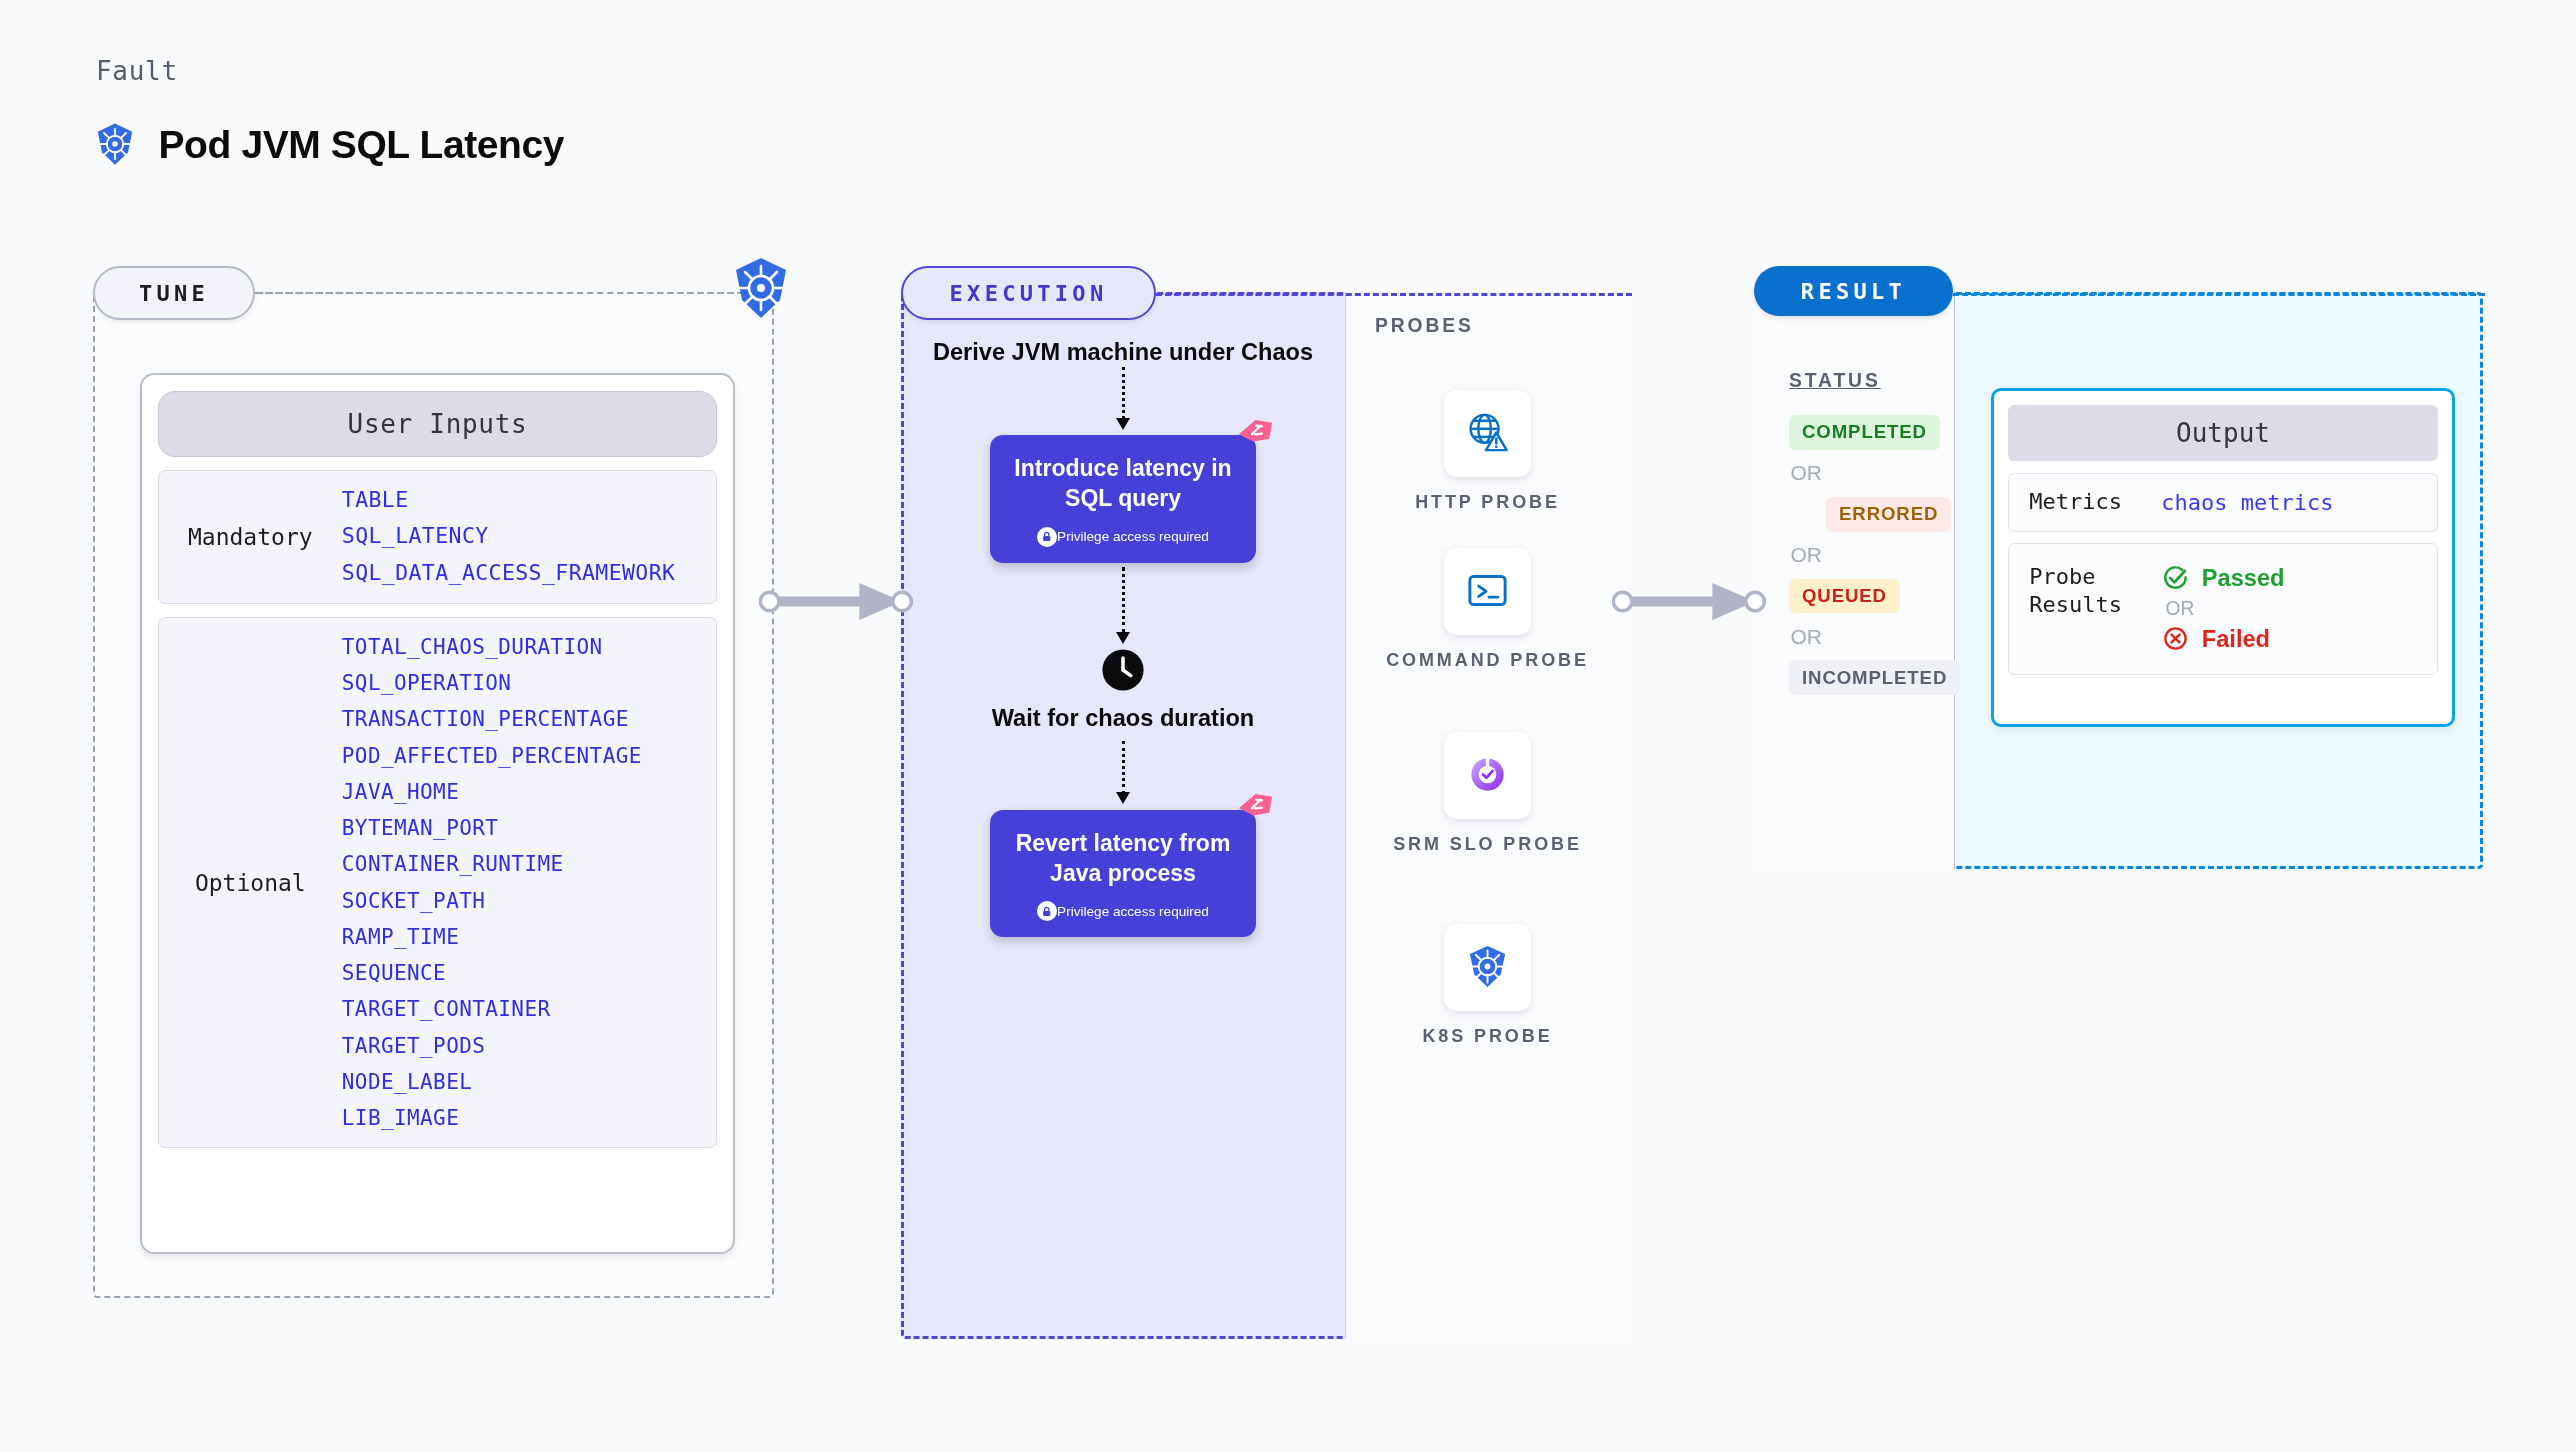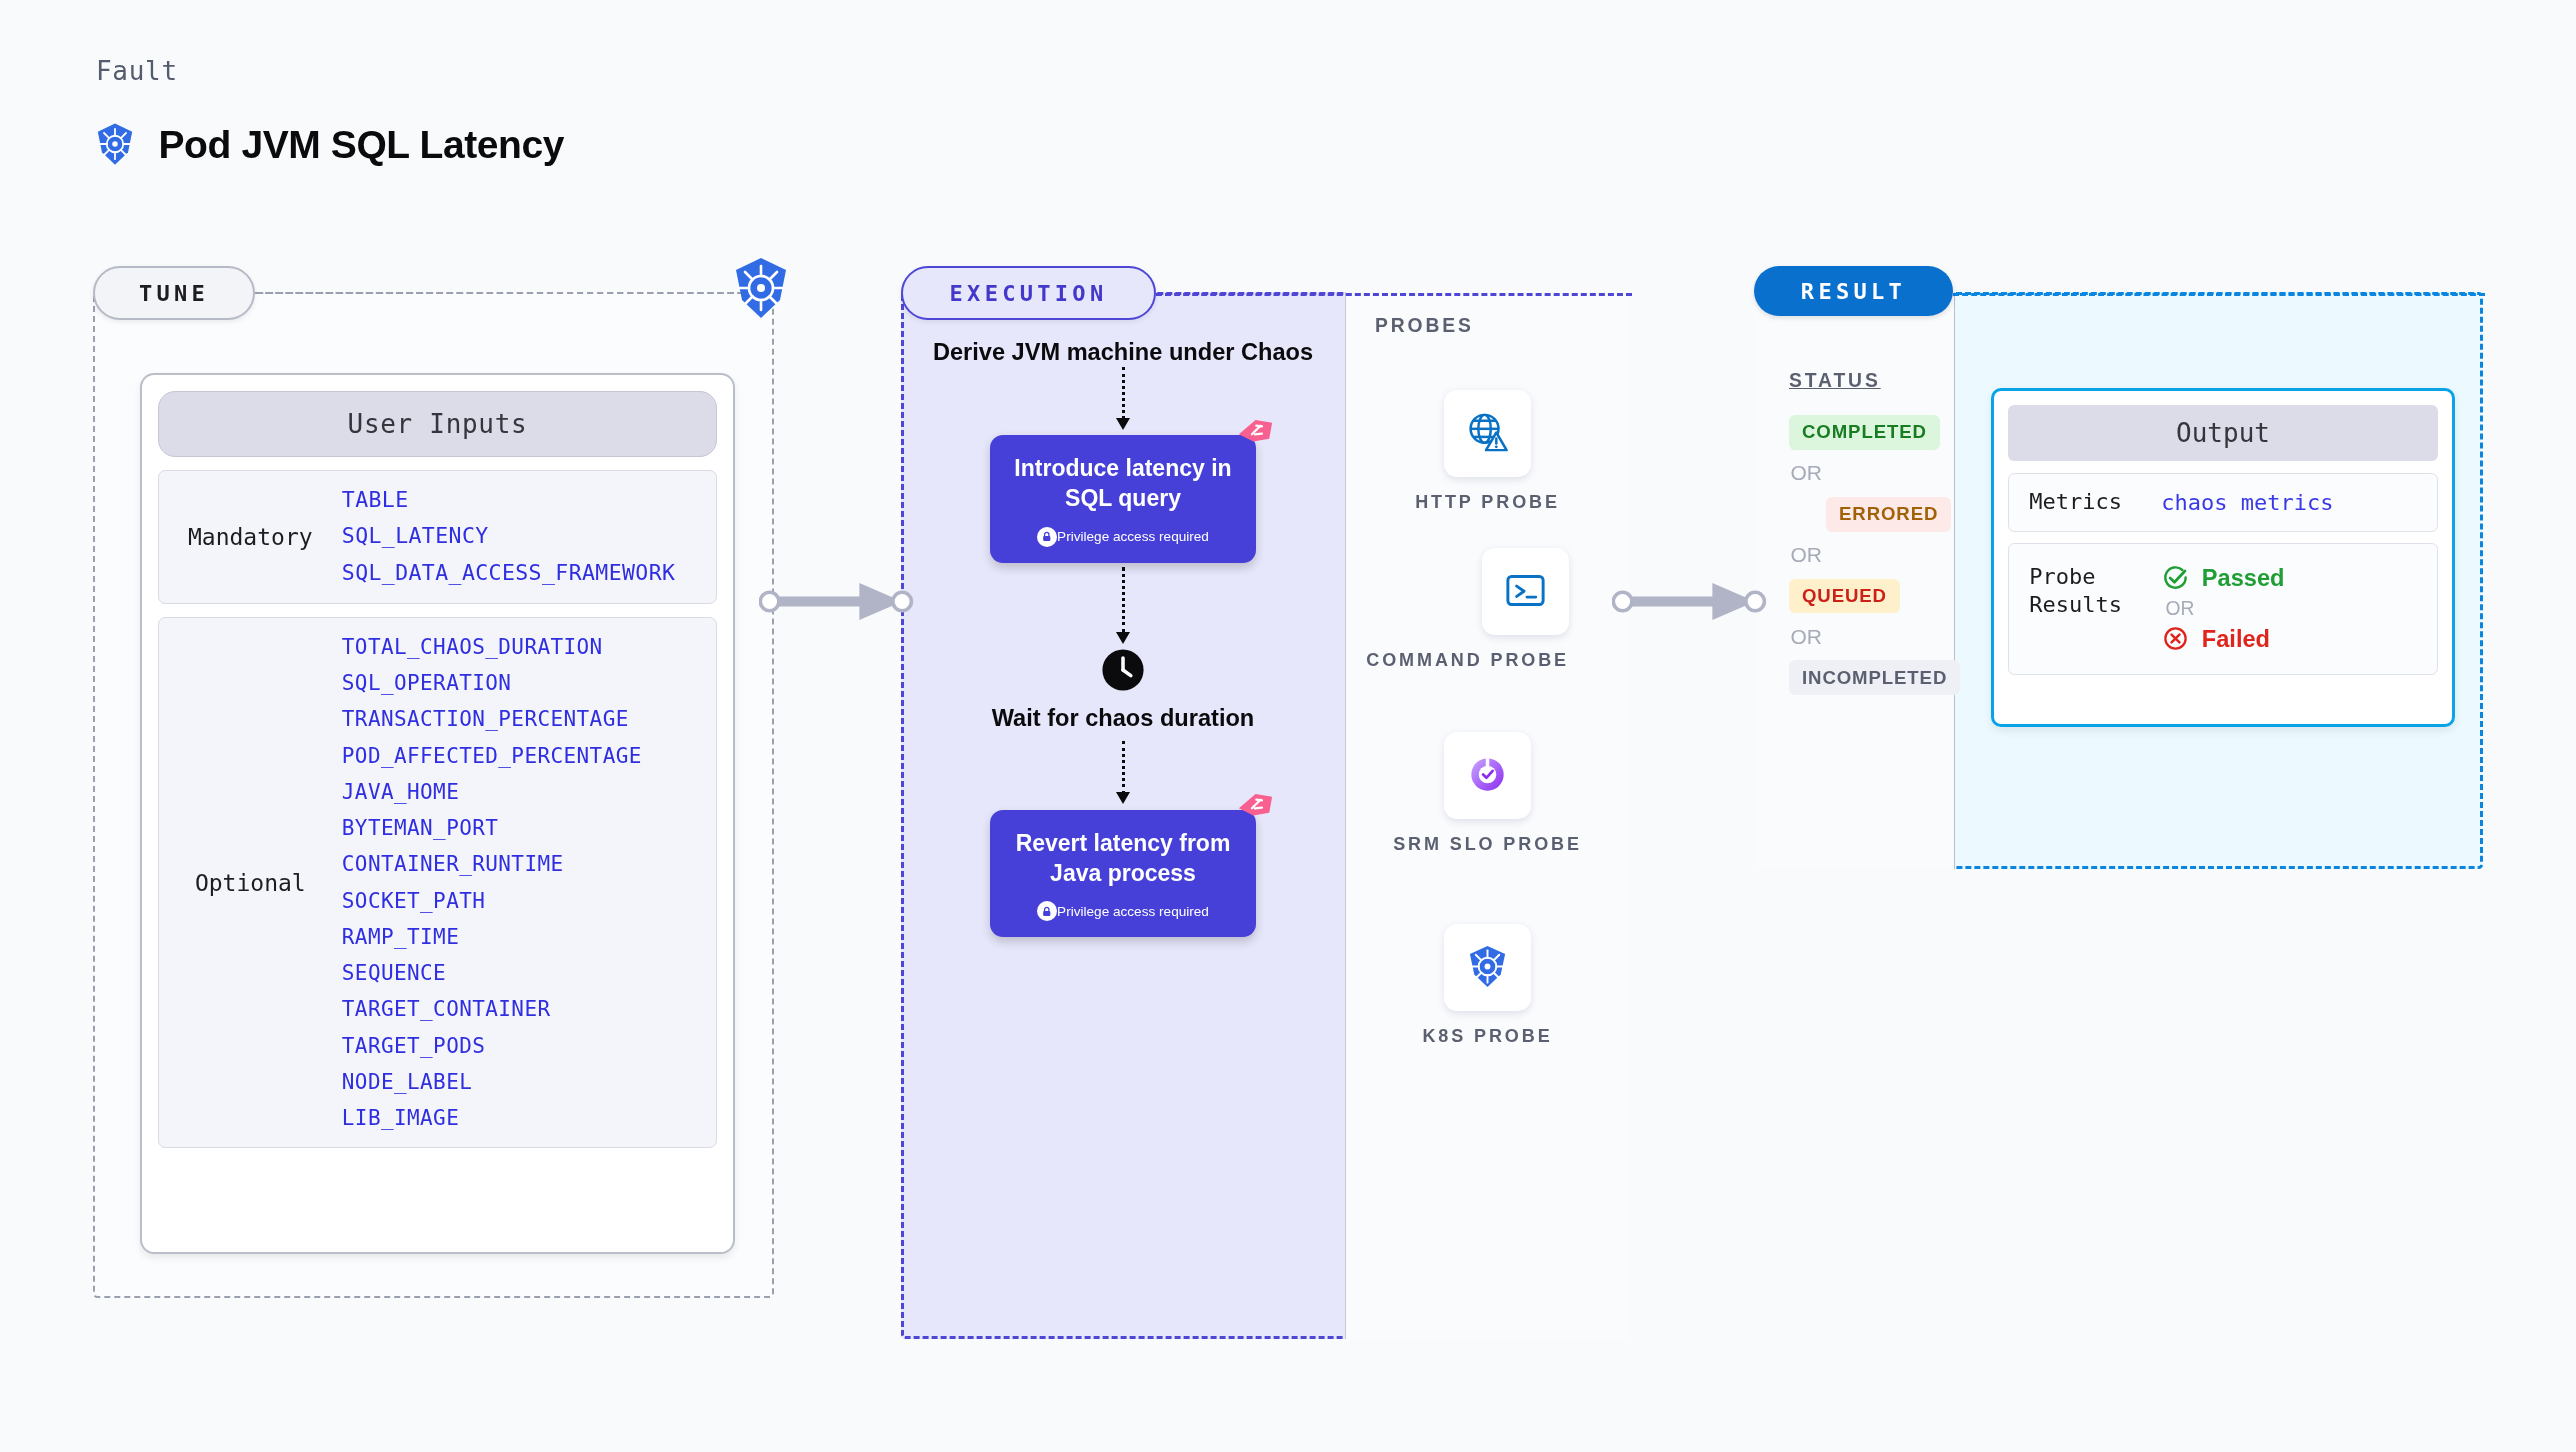--- a/index.html
+++ b/index.html
@@ -368,21 +368,21 @@
           </g>
           <path d="M44 32 L58 56 H30 Z" fill="#ffffff" stroke="#0a72c4" stroke-width="3.4" stroke-linejoin="round"></path>
           <line x1="44" y1="40" x2="44" y2="47" stroke="#0a72c4" stroke-width="3.4" stroke-linecap="round"></line>
           <circle cx="44" cy="51.5" r="1.9" fill="#0a72c4"></circle>
         </svg>
       </span>
     </div>
     <div class="probe-name">HTTP PROBE</div>
   </div>
 
-  <div class="probe-item" style="left:1284px; top:548px;align-items:flex-end;">
+  <div class="probe-item" style="left:1345px; top:548px;">
     <div class="probe-tile">
       <span>
         <svg width="47" height="47" viewBox="0 0 64 64">
           <rect x="8" y="13" width="48" height="38" rx="5" fill="none" stroke="#0a72c4" stroke-width="4"></rect>
           <polyline points="20,26 30,33 20,40" fill="none" stroke="#0a72c4" stroke-width="4" stroke-linecap="round" stroke-linejoin="round"></polyline>
           <line x1="34" y1="41" x2="46" y2="41" stroke="#0a72c4" stroke-width="4" stroke-linecap="round"></line>
         </svg>
       </span>
     </div>
     <div class="probe-name">COMMAND PROBE</div>

